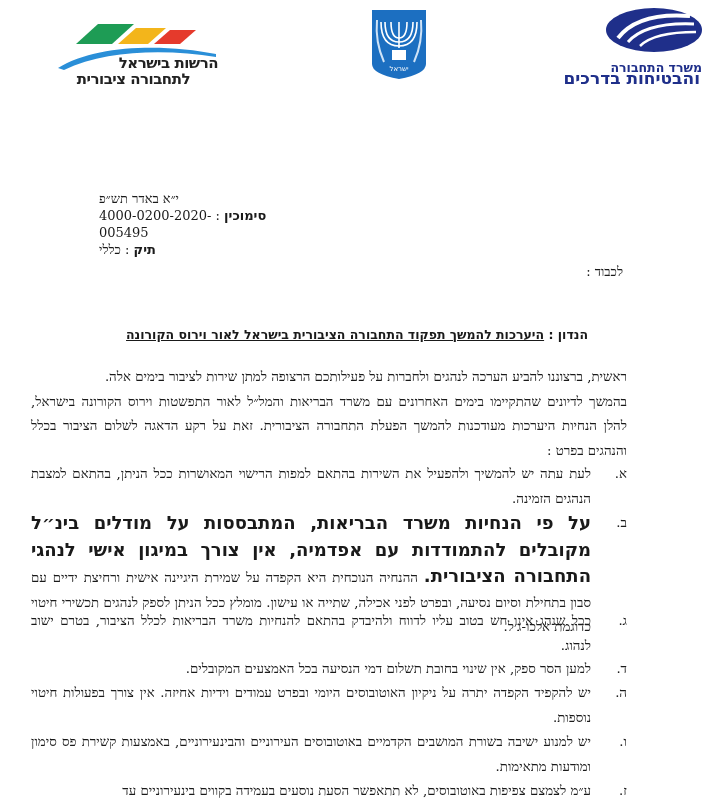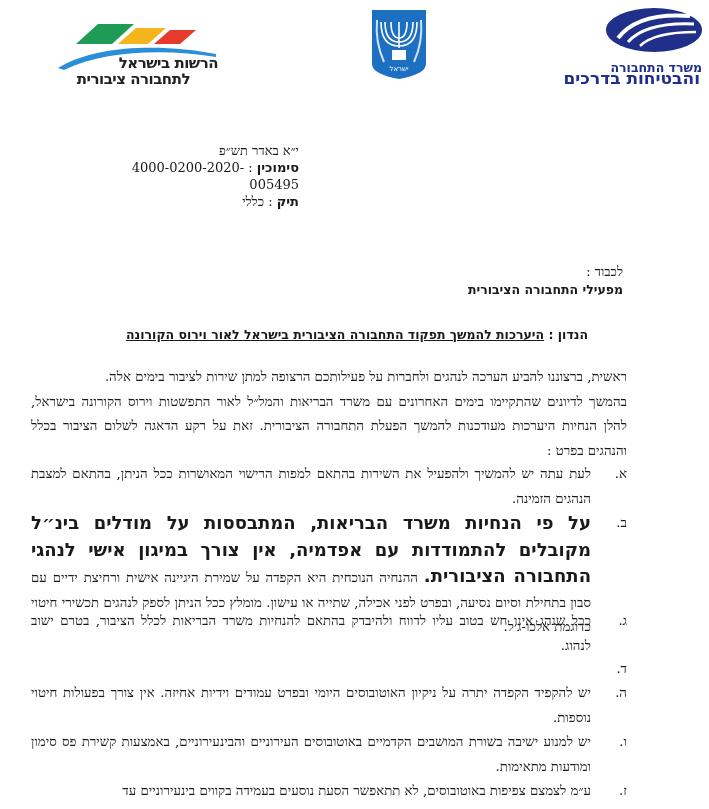--- a/index.html
+++ b/index.html
@@ -11,21 +11,21 @@
   .logo-npta .txt{position:absolute;right:8px;font-family:"DejaVu Sans",sans-serif;font-weight:bold;font-size:15px;color:#222;direction:rtl;letter-spacing:-0.5px;white-space:nowrap;}
   .logo-npta .t1{top:36px;}
   .logo-npta .t2{top:52px;right:36px;}
   .emblem{left:370px;top:8px;width:58px;height:72px;}
   .logo-mot{left:598px;top:4px;width:108px;height:82px;}
   .logo-mot .txt{position:absolute;right:4px;font-family:"DejaVu Sans",sans-serif;font-weight:bold;font-size:12.5px;color:#1f2f8a;direction:rtl;white-space:nowrap;}
   .logo-mot .t1{top:56px;}
   .logo-mot .t2{top:64px;right:6px;font-size:17px;}
 
   
-  .meta{direction:rtl;text-align:right;font-size:13px;line-height:17px;}
+  .meta{direction:rtl;text-align:left;font-size:13px;line-height:17px;margin-top:48px;}
   .meta .lbl{font-weight:bold;font-family:"DejaVu Sans",sans-serif;}
   .to{direction:rtl;text-align:right;font-size:13px;line-height:18px;}
   .to .b{font-weight:bold;font-family:"DejaVu Sans",sans-serif;font-size:12.5px;}
   .subject{direction:rtl;text-align:right;font-family:"DejaVu Sans",sans-serif;font-weight:bold;font-size:12.5px;}
   .subject .u{text-decoration:underline;}
   .body{direction:rtl;text-align:justify;font-size:13.3px;line-height:24.5px;}
   .item{position:absolute;direction:rtl;text-align:justify;font-size:13.3px;line-height:24.5px;}
   .item .letter{position:absolute;right:-36px;top:0;}
   .bold{font-weight:bold;font-family:"DejaVu Sans",sans-serif;font-size:18px;}
 </style>
@@ -71,21 +71,20 @@
 </div>
 
 <div class="abs meta" style="right:410px;top:142px;width:200px;">
   <div>י״א באדר תש״פ</div>
   <div><span class="lbl">סימוכין</span><span> : </span><span>4000-0200-2020-005495</span></div>
   <div><span class="lbl">תיק</span><span> : </span><span>כללי</span></div>
 </div>
 
 <div class="abs to" style="right:86px;top:263px;width:300px;">
   <div>לכבוד :</div>
-  <div class="b">מפעילי התחבורה הציבורית</div>
 </div>
 
 <div class="abs subject" style="right:121px;top:327px;width:500px;">
   <span>הנדון :</span>
   <span class="u">היערכות להמשך תפקוד התחבורה הציבורית בישראל לאור וירוס הקורונה</span>
 </div>
 
 <div class="abs body" style="right:82px;top:365px;width:596px;">
   <div>ראשית, ברצוננו להביע הערכה לנהגים ולחברות על פעילותכם הרצופה למתן שירות לציבור בימים אלה.</div>
   <div>בהמשך לדיונים שהתקיימו בימים האחרונים עם משרד הבריאות והמל״ל לאור התפשטות וירוס הקורונה בישראל, להלן הנחיות היערכות מעודכנות להמשך הפעלת התחבורה הציבורית. זאת על רקע הדאגה לשלום הציבור בכלל והנהגים בפרט :</div>
@@ -98,20 +97,21 @@
 <div class="item" style="right:118px;top:511px;width:560px;">
   <span class="letter">ב.</span>
   <span class="bold">על פי הנחיות משרד הבריאות, המתבססות על מודלים בינ״ל מקובלים להתמודדות עם אפדמיה, אין צורך במיגון אישי לנהגי התחבורה הציבורית.</span><span> ההנחיה הנוכחית היא הקפדה על שמירת היגיינה אישית ורחיצת ידיים עם סבון בתחילת וסיום נסיעה, ובפרט לפני אכילה, שתייה או עישון. מומלץ ככל הניתן לספק לנהגים תכשירי חיטוי כדוגמת אלכו-ג׳ל.</span>
 </div>
 <div class="item" style="right:118px;top:609px;width:560px;">
   <span class="letter">ג.</span>
   <span>ככל שנהג אינו חש בטוב עליו לדווח ולהיבדק בהתאם להנחיות משרד הבריאות לכלל הציבור, בטרם ישוב לנהוג.</span>
 </div>
 <div class="item" style="right:118px;top:657px;width:560px;">
   <span class="letter">ד.</span>
+  <span>למען הסר ספק, אין שינוי בחובת תשלום דמי הנסיעה בכל האמצעים המקובלים.</span>
 </div>
 <div class="item" style="right:118px;top:681px;width:560px;">
   <span class="letter">ה.</span>
   <span>יש להקפיד הקפדה יתרה על ניקיון האוטובוסים היומי ובפרט עמודים וידיות אחיזה. אין צורך בפעולות חיטוי נוספות.</span>
 </div>
 <div class="item" style="right:118px;top:730px;width:560px;">
   <span class="letter">ו.</span>
   <span>יש למנוע ישיבה בשורת המושבים הקדמיים באוטובוסים העירוניים והבינעירוניים, באמצעות קשירת פס סימון ומודעות מתאימות.</span>
 </div>
 <div class="item" style="right:118px;top:779px;width:560px;">

